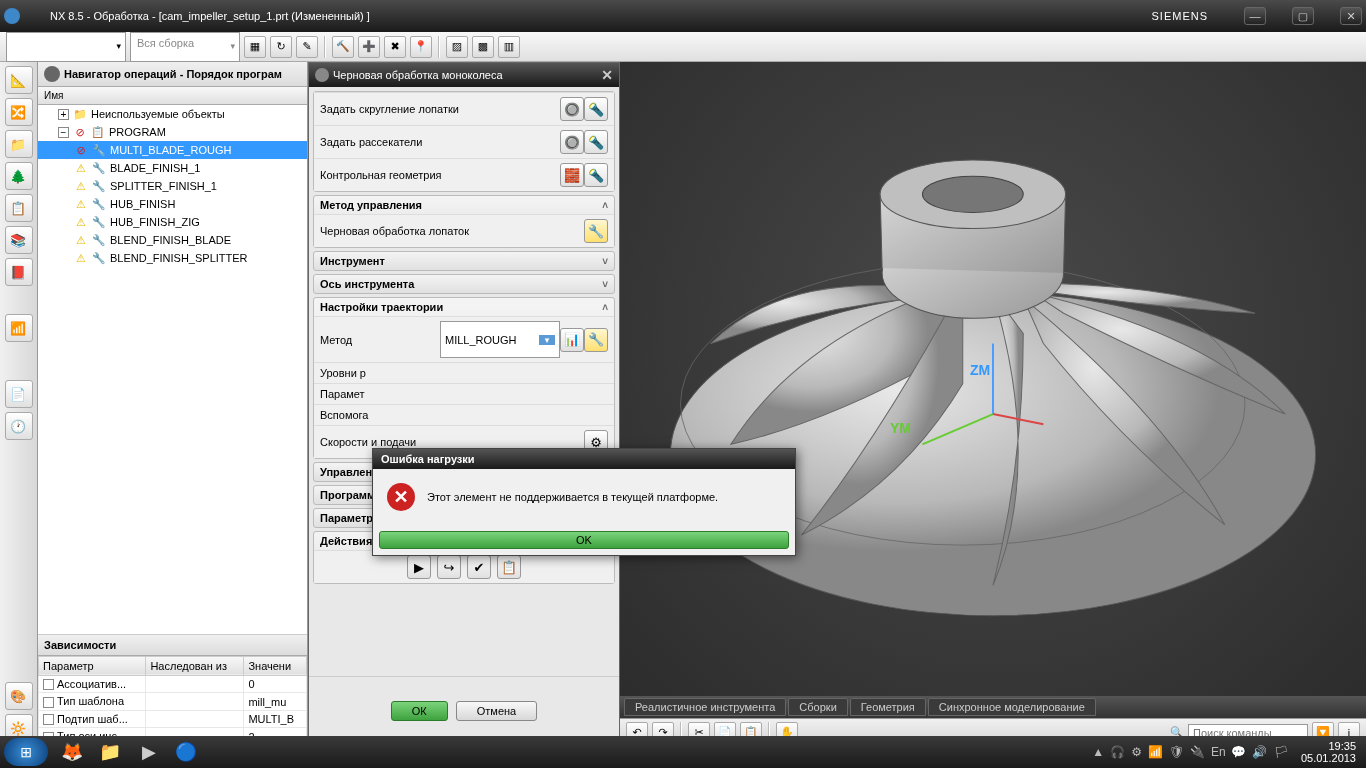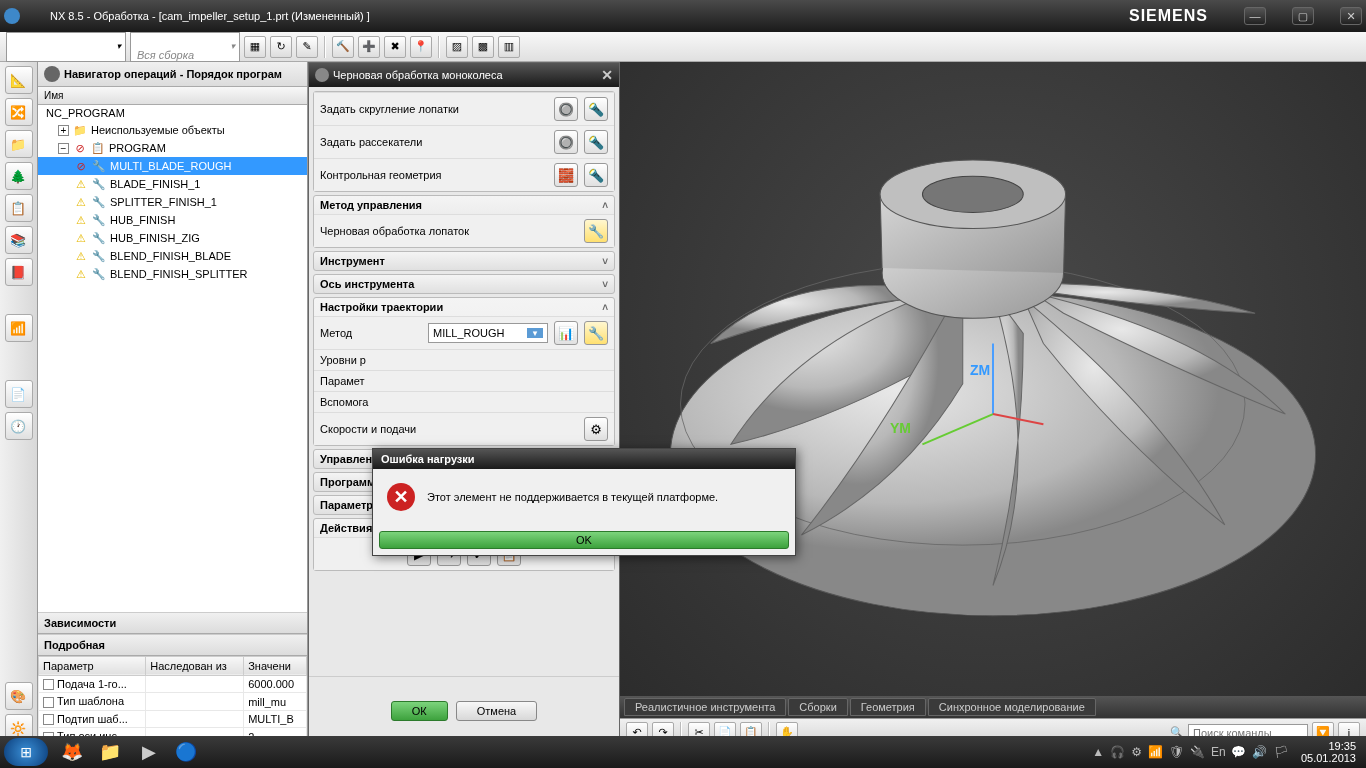--- a/index.html
+++ b/index.html
@@ -2,26 +2,26 @@
 <html><head>
 <meta charset="utf-8">
 <style>
 * { margin: 0; padding: 0; box-sizing: border-box; font-family: Tahoma, Arial, sans-serif; font-size: 11px; }
 body { width: 1366px; height: 768px; background: #d4d0c8; overflow: hidden; position: relative; }
 
 
 .titlebar { height: 32px; background: linear-gradient(#4a4a4a, #1a1a1a); color: #fff; display: flex; align-items: center; padding: 12px 4px; gap: 24px; }
 .titlebar .app-icon { width: 16px; height: 16px; background: #3e88c9; border-radius: 8px; margin-right: 6px; }
 .titlebar .title { flex: 1; font-size: 11px; }
-.titlebar .brand { font-weight: bold; letter-spacing: 1px; margin-right: 10px; font-size: 16px; }
+.titlebar .brand { font-weight: normal; letter-spacing: 1px; margin-right: 10px; font-size: 11px; }
 .titlebar .winbtn { width: 22px; height: 18px; background: linear-gradient(#555, #222); border: 1px solid #666; margin-left: 2px; text-align: center; line-height: 16px; color: #ccc; border-radius: 3px; cursor: pointer; }
 
 
 .toolbar-row { height: 30px; background: linear-gradient(#f8f8f8, #e0e0e0); border-bottom: 1px solid #aaa; display: flex; align-items: center; padding: 0 6px; gap: 4px; }
-.toolbar-row .dropdown { height: 30px; background: #fff; border: 1px solid #999; padding: 12px 18px 0 6px; position: relative; min-width: 100px; line-height: 20px; font-style: italic; }
+.toolbar-row .dropdown { height: 30px; background: #fff; border: 1px solid #999; padding: 0 18px 0 6px; position: relative; min-width: 100px; line-height: 20px; }
 .toolbar-row .dropdown::after { content: "▾"; position: absolute; right: 4px; top: 3px; font-size: 9px; }
 .tool-icon { width: 22px; height: 22px; background: linear-gradient(#fff, #ddd); border: 1px solid #aaa; border-radius: 2px; display: flex; align-items: center; justify-content: center; cursor: pointer; }
 .sep { width: 2px; height: 22px; border-left: 1px solid #bbb; border-right: 1px solid #fff; margin: 0 2px; }
 
 
 .main { display: flex; height: 684px; position: relative; }
 
 
 .left-strip { width: 38px; background: linear-gradient(90deg, #f0f0f0, #d8d8d8); border-right: 1px solid #999; display: flex; flex-direction: column; padding: 4px 2px; gap: 4px; }
 .strip-icon { width: 28px; height: 28px; background: linear-gradient(#fff, #e0e0e0); border: 1px solid #aaa; border-radius: 3px; margin: 0 auto; cursor: pointer; display: flex; align-items: center; justify-content: center; font-size: 13px; }
@@ -55,28 +55,28 @@
 
 
 .dialog { position: absolute; left: 308px; top: 0; width: 312px; background: #e8e8e8; border: 1px solid #666; display: flex; flex-direction: column; z-index: 10; height: 684px; }
 .dialog-title { background: linear-gradient(#555, #1a1a1a); color: #fff; padding: 4px 6px; display: flex; align-items: center; gap: 4px; }
 .dialog-title .gear { width: 14px; height: 14px; background: #888; border-radius: 50%; }
 .dialog-title .close { margin-left: auto; color: #ccc; cursor: pointer; font-size: 14px; font-weight: bold; }
 .dialog-body { flex: 1; overflow-y: auto; padding: 4px; }
 .dlg-section { background: linear-gradient(#f4f4f4, #e0e0e0); border: 1px solid #bbb; border-radius: 3px; margin-bottom: 3px; }
 .dlg-sec-head { padding: 3px 6px; display: flex; align-items: center; justify-content: space-between; cursor: pointer; font-weight: bold; }
 .chev { font-size: 10px; color: #666; }
-.dlg-row { padding: 4px 6px; background: #f0f0f0; display: flex; align-items: center; justify-content: flex-start; gap: 6px; border-top: 1px solid #ddd; }
+.dlg-row { padding: 4px 6px; background: #f0f0f0; display: flex; align-items: center; justify-content: flex-start; border-top: 1px solid #ddd; }
 .dlg-row .label { flex: 1; }
 .icon-btn { width: 24px; height: 24px; background: linear-gradient(#fff, #e0e0e0); border: 1px solid #999; border-radius: 3px; cursor: pointer; display: flex; align-items: center; justify-content: center; font-size: 13px; }
 .icon-btn.red { color: #cc3333; }
 .icon-btn.blue { color: #2266cc; }
 .icon-btn.yellow { color: #dd8800; background: linear-gradient(#fff7d0, #ffe070); }
 
-.dlg-select { height: 20px; border: 1px solid #999; background: #fff; padding: 0 4px; min-width: 120px; display: flex; align-items: center; justify-content: space-between; }
+.dlg-select { height: 37px; border: 1px solid #999; background: #fff; padding: 0 4px; min-width: 120px; display: flex; align-items: center; justify-content: space-between; }
 .dlg-select .arr { background: #5b9bd5; color: #fff; width: 16px; text-align: center; font-size: 9px; margin-left: 4px; }
 
 .dialog-footer { padding: 24px; display: flex; justify-content: center; gap: 8px; background: #e8e8e8; border-top: 1px solid #ccc; }
 .btn { padding: 3px 20px; border-radius: 3px; cursor: pointer; border: 1px solid #888; }
 .btn.primary { background: linear-gradient(#7cd47c, #3da23d); color: #000; border-color: #2c7a2c; }
 .btn.secondary { background: linear-gradient(#f8f8f8, #d8d8d8); }
 
 
 .viewport { position: absolute; left: 620px; top: 0; right: 0; bottom: 0; background: radial-gradient(circle at 50% 40%, #4a4a4a, #373737 60%, #2a2a2a); }
 .viewport svg { width: 100%; height: 100%; }
@@ -162,23 +162,20 @@
     <div class="strip-icon">🔆</div>
   </div>
 
   <div class="nav-panel">
     <div class="nav-header">
       <div class="gear"></div>
       <div class="title">Навигатор операций - Порядок програм</div>
     </div>
     <div class="nav-col-header">Имя</div>
     <div class="tree">
-      <div class="tree-item">
-          <span>NC_PROGRAM</span>
-        </div>
       <div class="tree-item l1">
         <span class="exp">+</span>
         <span class="t-icon nouse">📁</span>
         <span>Неиспользуемые объекты</span>
       </div>
       <div class="tree-item l1">
         <span class="exp">−</span>
         <span class="t-icon forbid">⊘</span>
         <span class="t-icon prog">📋</span>
         <span>PROGRAM</span>
@@ -213,35 +210,34 @@
         <span class="t-icon prog">🔧</span>
         <span>BLEND_FINISH_BLADE</span>
       </div>
       <div class="tree-item l2">
         <span class="t-icon warn">⚠</span>
         <span class="t-icon prog">🔧</span>
         <span>BLEND_FINISH_SPLITTER</span>
       </div>
     </div>
     <div class="section-header">Зависимости</div>
-    <div class="section-header">Подробная</div>
     <div class="param-table">
       <table>
         <thead>
           <tr>
             <th>Параметр</th>
             <th>Наследован из</th>
             <th>Значени</th>
           </tr>
         </thead>
         <tbody>
           <tr>
-              <td><span class="chk"></span><span>Подача 1-го...</span></td>
+              <td><span class="chk"></span><span>Ассоциатив...</span></td>
               <td></td>
-              <td>6000.000</td>
+              <td>0</td>
             </tr>
           <tr>
               <td><span class="chk"></span><span>Тип шаблона</span></td>
               <td></td>
               <td>mill_mu</td>
             </tr>
           <tr>
               <td><span class="chk"></span><span>Подтип шаб...</span></td>
               <td></td>
               <td>MULTI_B</td>

